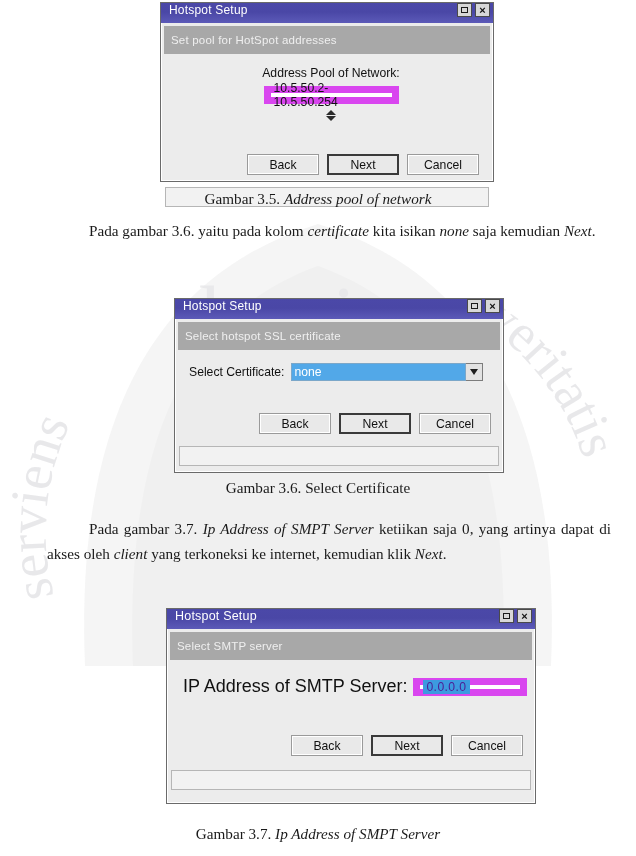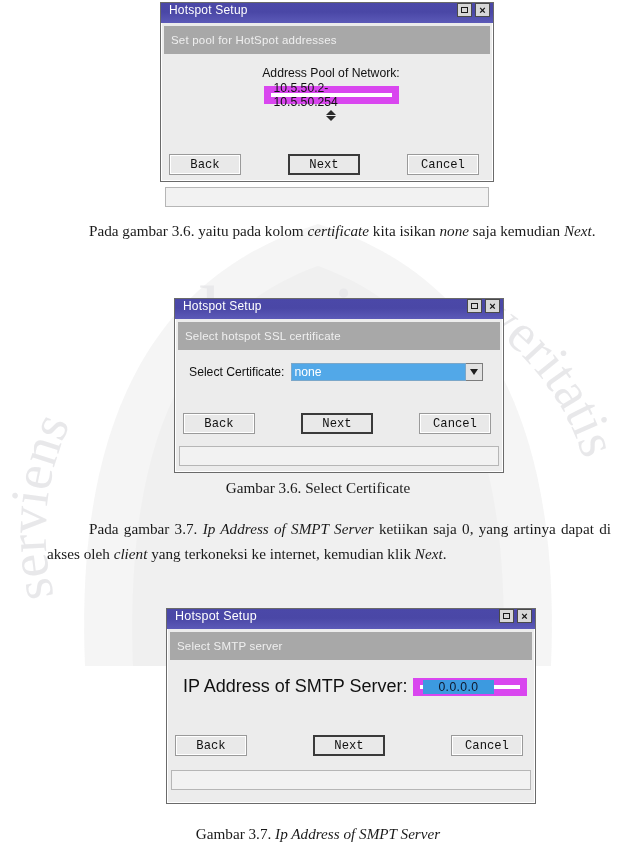--- a/index.html
+++ b/index.html
@@ -142,22 +142,22 @@
     font-size: 12.2px;
     color: #111111;
     box-sizing: border-box;
   }
   .textbox.sel-text {
     color: #ffffff;
     background: #ffffff;
   }
   .sel-hl {
     background: #3c9ae0;
-    color: #0f172a;
-    padding: 0 15px;
+    color: #4c1d95;
+    padding: 0 3px;
     letter-spacing: 0.4px;
   }
 
   .spinner {
     display: flex;
     flex-direction: column;
     justify-content: center;
     align-items: center;
     width: 13px;
     gap: 1px;
@@ -202,23 +202,22 @@
   }
   .combo-arrow .dn {
     width: 0; height: 0;
     border-left: 4px solid transparent;
     border-right: 4px solid transparent;
     border-top: 6px solid #1e1e1e;
   }
 
   .btn-row {
     display: flex;
-    justify-content: space-between;
+    justify-content: flex-end;
     gap: 8px;
-    font-family: Liberation Mono, monospace;
   }
   .btn {
     min-width: 72px;
     height: 21px;
     background: #e9e9e9;
     border: 1px solid #9a9a9a;
     box-shadow: 0 0 0 1px #ffffff inset;
     display: flex;
     align-items: center;
     justify-content: center;
@@ -310,20 +309,23 @@
       </div>
       <div class="btn-row">
         <span class="btn">Back</span>
         <span class="btn default">Next</span>
         <span class="btn">Cancel</span>
       </div>
     </div>
     <div class="statusbar"></div>
   </div>
 
+  <div class="caption" id="caption-3-5" style="top:190px;">
+    <span>Gambar 3.5. </span><i>Address pool  of network</i>
+  </div>
 
   <div class="para" id="paragraph-certificate" style="left:36px; top:218px; width:564px;">
     <span class="ind"></span><span>Pada gambar 3.6. yaitu pada kolom </span><i>certificate</i><span>  kita isikan </span><i>none</i><span> saja kemudian </span><i>Next</i><span>.</span>
   </div>
 
   <div class="dialog" id="dialog-select-certificate">
     <div class="titlebar">
       <span class="title">Hotspot Setup</span>
       <span class="tb-btns">
         <span class="tb-btn">

